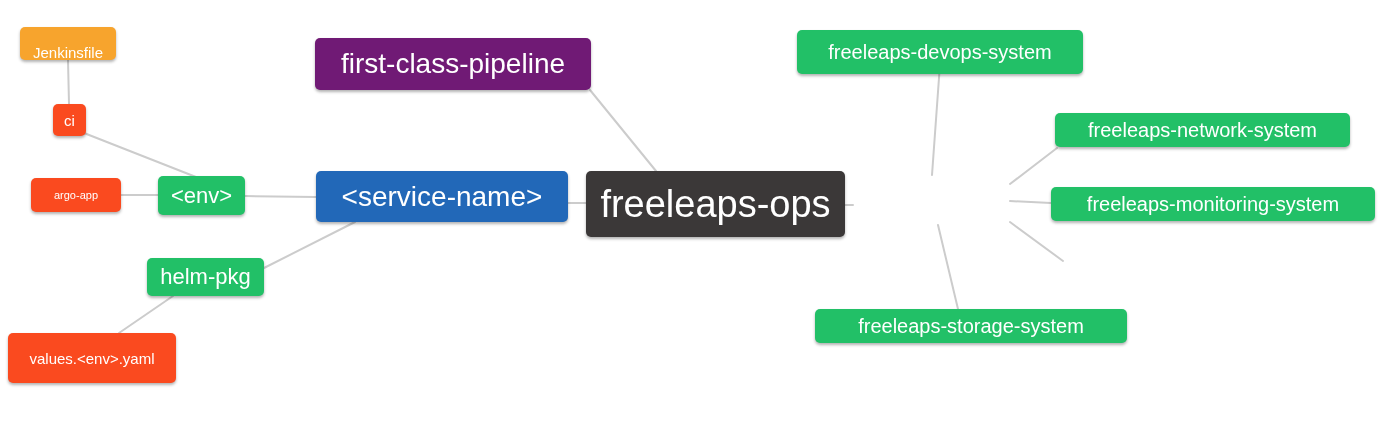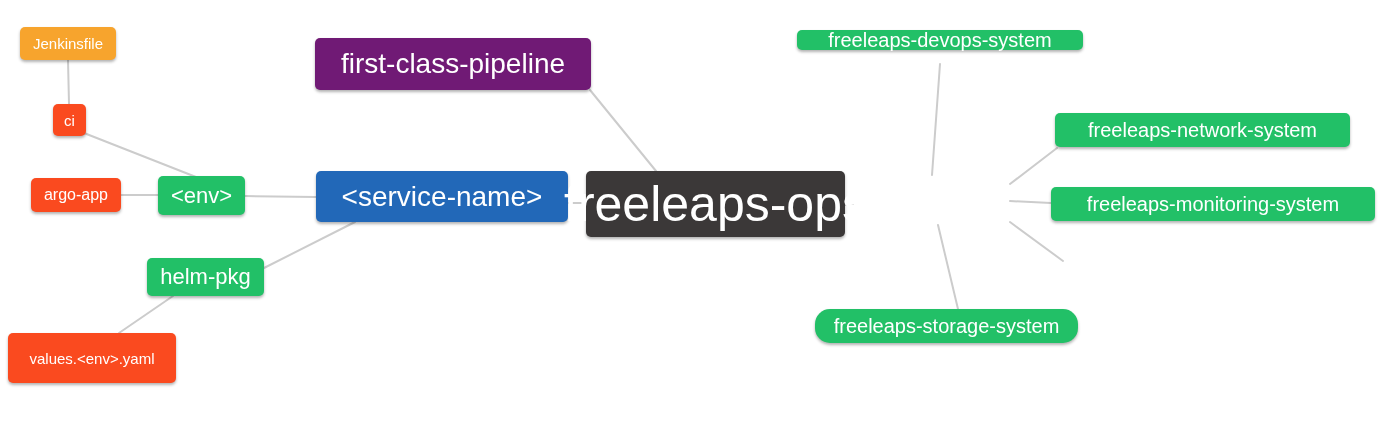--- a/index.html
+++ b/index.html
@@ -52,52 +52,52 @@
       <line x1="590" y1="90" x2="656" y2="171" stroke="#cccccc" stroke-width="2" stroke-linecap="round"></line>
       <line x1="568" y1="203" x2="586" y2="203" stroke="#cccccc" stroke-width="2" stroke-linecap="round"></line>
       <line x1="845" y1="205" x2="853" y2="205" stroke="#cccccc" stroke-width="2" stroke-linecap="round"></line>
       <line x1="940" y1="64" x2="932" y2="175" stroke="#cccccc" stroke-width="2" stroke-linecap="round"></line>
       <line x1="1010" y1="184" x2="1057" y2="148" stroke="#cccccc" stroke-width="2" stroke-linecap="round"></line>
       <line x1="1010" y1="201" x2="1051" y2="203" stroke="#cccccc" stroke-width="2" stroke-linecap="round"></line>
       <line x1="1010" y1="222" x2="1063" y2="261" stroke="#cccccc" stroke-width="2" stroke-linecap="round"></line>
       <line x1="938" y1="225" x2="958" y2="309" stroke="#cccccc" stroke-width="2" stroke-linecap="round"></line>
     </svg>
 
-<div class="node" style="left: 20px; top: 27px; width: 96px; height: 33px; font-size: 15px; background: rgb(247, 164, 45); color: rgb(255, 255, 255);">
+<div class="node" style="left: 20px; top: 27px; width: 96px; height: 33px; font-size: 15px; background: rgb(247, 164, 45); color: rgb(255, 255, 255); align-items: flex-end;">
       <span>Jenkinsfile</span>
     </div>
     <div class="node" style="left: 53px; top: 104px; width: 33px; height: 32px; font-size: 15px; background: rgb(250, 74, 31); color: rgb(255, 255, 255);">
       <span>ci</span>
     </div>
-    <div class="node" style="left: 31px; top: 178px; width: 90px; height: 34px; font-size: 16px; background: rgb(250, 74, 31); color: rgb(255, 255, 255);">
+    <div class="node" style="left: 31px; top: 178px; width: 90px; height: 34px; font-size: 11px; background: rgb(250, 74, 31); color: rgb(255, 255, 255);">
       <span>argo-app</span>
     </div>
     <div class="node" style="left: 158px; top: 176px; width: 87px; height: 39px; font-size: 22px; background: rgb(34, 192, 103); color: rgb(255, 255, 255);">
       <span>&lt;env&gt;</span>
     </div>
     <div class="node" style="left: 147px; top: 258px; width: 117px; height: 38px; font-size: 22px; background: rgb(34, 192, 103); color: rgb(255, 255, 255);">
       <span>helm-pkg</span>
     </div>
     <div class="node" style="left: 8px; top: 333px; width: 168px; height: 50px; font-size: 15px; background: rgb(250, 74, 31); color: rgb(255, 255, 255);">
       <span>values.&lt;env&gt;.yaml</span>
     </div>
     <div class="node" style="left: 315px; top: 38px; width: 276px; height: 52px; font-size: 28px; background: #701a75; color: rgb(255, 255, 255);">
       <span>first-class-pipeline</span>
     </div>
     <div class="node" style="left: 316px; top: 171px; width: 252px; height: 51px; font-size: 28px; background: rgb(34, 104, 184); color: rgb(255, 255, 255);">
       <span>&lt;service-name&gt;</span>
     </div>
-    <div class="node" style="left: 586px; top: 171px; width: 259px; height: 66px; font-size: 50px; background: rgb(59, 56, 56); color: rgb(255, 255, 255);">
+    <div class="node" style="left: 586px; top: 171px; width: 259px; height: 66px; font-size: 38px; background: rgb(59, 56, 56); color: rgb(255, 255, 255);">
       <span>freeleaps-ops</span>
     </div>
-    <div class="node" style="left: 797px; top: 30px; width: 286px; height: 20px; font-size: 20px; background: rgb(34, 192, 103); color: rgb(255, 255, 255);">
+    <div class="node" style="left: 797px; top: 30px; width: 286px; height: 44px; font-size: 20px; background: rgb(34, 192, 103); color: rgb(255, 255, 255);">
       <span>freeleaps-devops-system</span>
     </div>
     <div class="node" style="left: 1055px; top: 113px; width: 295px; height: 34px; font-size: 20px; background: rgb(34, 192, 103); color: rgb(255, 255, 255); text-align: center;">
       <span>freeleaps-network-system</span>
     </div>
     <div class="node" style="left: 1051px; top: 187px; width: 324px; height: 34px; font-size: 20px; background: rgb(34, 192, 103); color: rgb(255, 255, 255);">
       <span>freeleaps-monitoring-system</span>
     </div>
-    <div class="node" style="left: 815px; top: 309px; width: 263px; height: 34px; font-size: 20px; background: rgb(34, 192, 103); color: rgb(255, 255, 255); border-radius: 15px;">
+    <div class="node" style="left: 815px; top: 309px; width: 312px; height: 34px; font-size: 20px; background: rgb(34, 192, 103); color: rgb(255, 255, 255);">
       <span>freeleaps-storage-system</span>
     </div>
   </div>
 
 </body></html>

